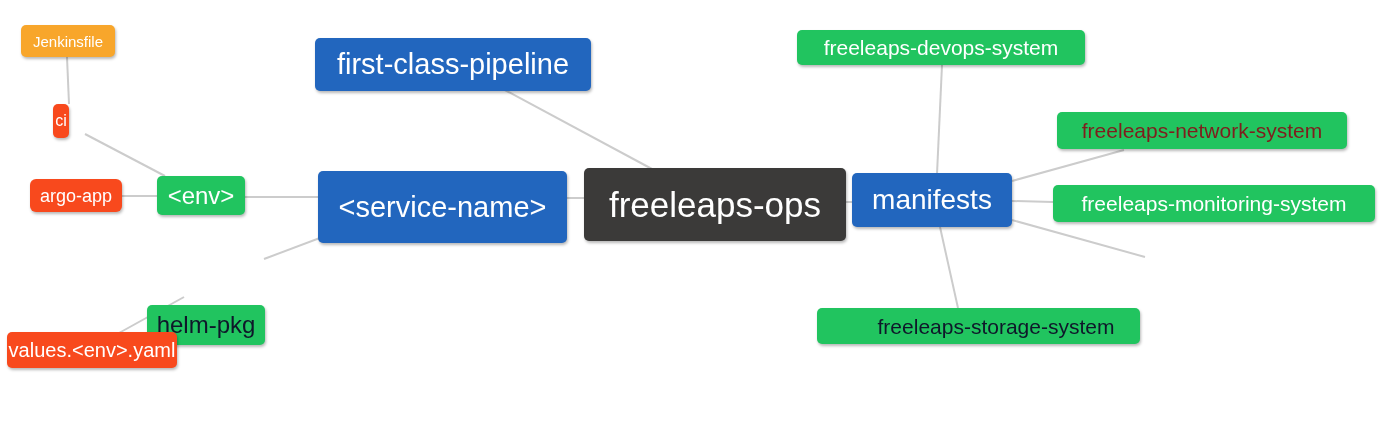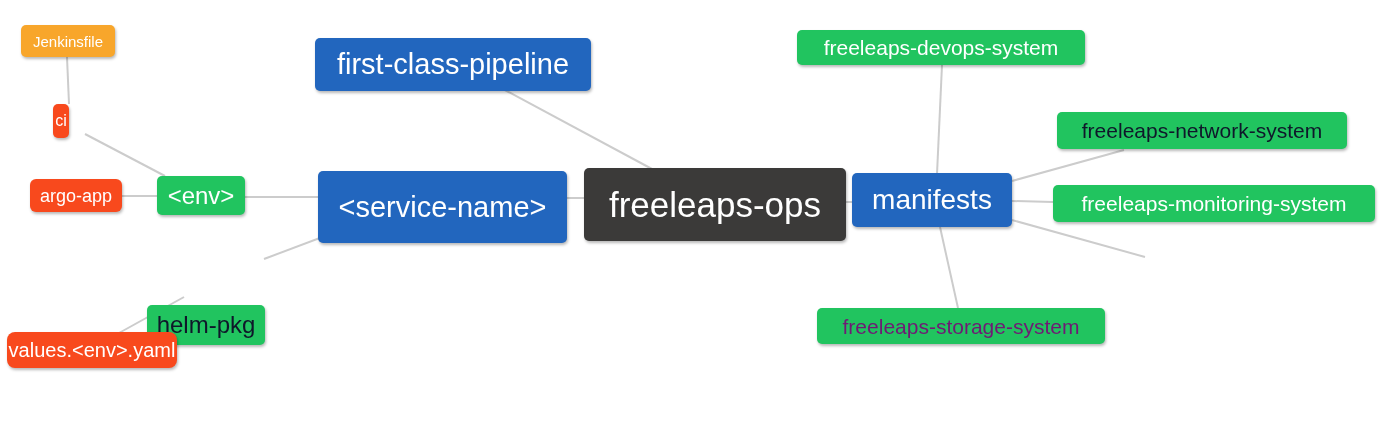--- a/index.html
+++ b/index.html
@@ -87,21 +87,21 @@
   </div>
 
   <div class="node n-env" style="background-color: rgb(33, 196, 95); color: rgb(255, 255, 255);">
     <span>&lt;env&gt;</span>
   </div>
 
   <div class="node n-helm-pkg" style="background-color: rgb(33, 196, 95); color: #0f172a; margin-top: 48px;">
     <span>helm-pkg</span>
   </div>
 
-  <div class="node n-values" style="background-color: rgb(248, 73, 29); color: rgb(255, 255, 255); border-radius: 8px;">
+  <div class="node n-values" style="background-color: rgb(248, 73, 29); color: rgb(255, 255, 255);">
     <span>values.&lt;env&gt;.yaml</span>
   </div>
 
   <div class="node n-pipeline" style="background-color: rgb(34, 102, 190); color: rgb(255, 255, 255); align-items: center;">
     <span>first-class-pipeline</span>
   </div>
 
   <div class="node n-service" style="background-color: rgb(34, 102, 190); color: rgb(255, 255, 255);">
     <span>&lt;service-name&gt;</span>
   </div>
@@ -111,26 +111,26 @@
   </div>
 
   <div class="node n-devops" style="background-color: rgb(33, 196, 95); color: rgb(255, 255, 255);">
     <span>freeleaps-devops-system</span>
   </div>
 
   <div class="node n-manifests" style="background-color: rgb(34, 102, 190); color: rgb(255, 255, 255);">
     <span>manifests</span>
   </div>
 
-  <div class="node n-network" style="background-color: rgb(33, 196, 95); color: #0f172a;">
+  <div class="node n-network" style="background-color: rgb(33, 196, 95); color: #7f1d1d;">
     <span>freeleaps-network-system</span>
   </div>
 
   <div class="node n-monitoring" style="background-color: rgb(33, 196, 95); color: rgb(255, 255, 255);">
     <span>freeleaps-monitoring-system</span>
   </div>
 
 
-  <div class="node n-storage" style="background-color: rgb(33, 196, 95); color: #701a75;">
+  <div class="node n-storage" style="background-color: rgb(33, 196, 95); color: #0f172a; padding-left: 35px;">
     <span>freeleaps-storage-system</span>
   </div>
 
 </div>
 
 </body></html>

